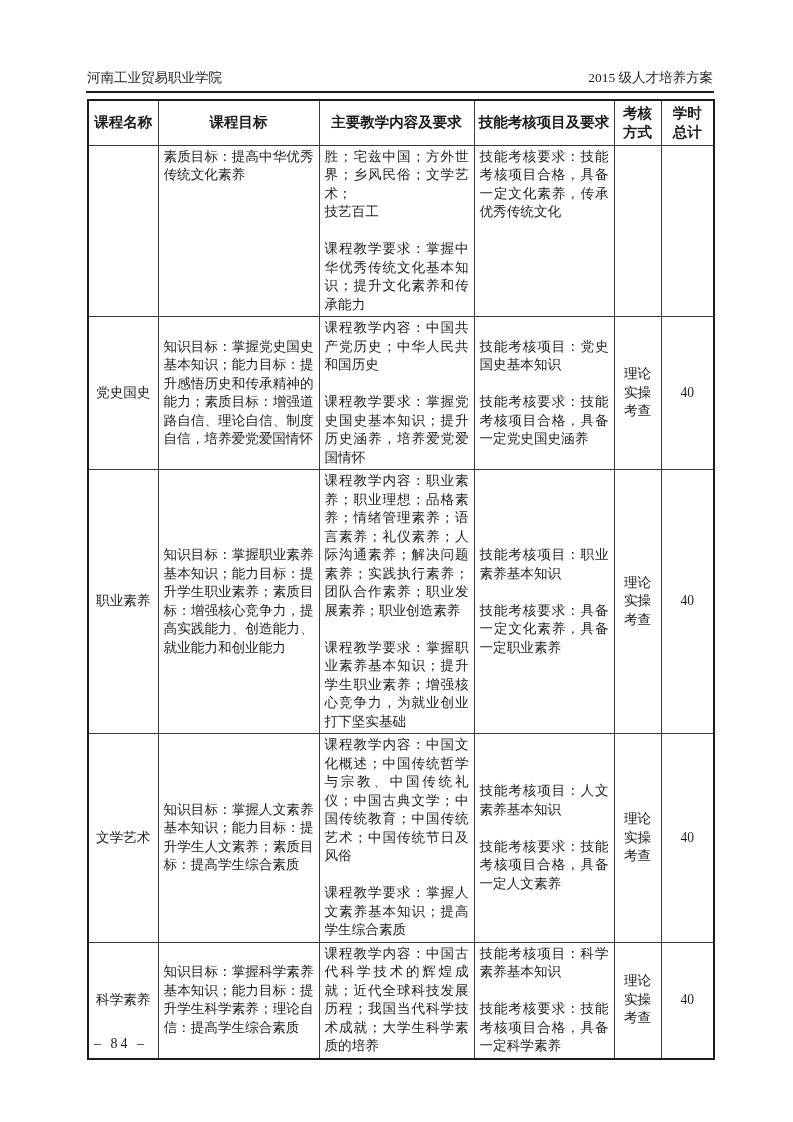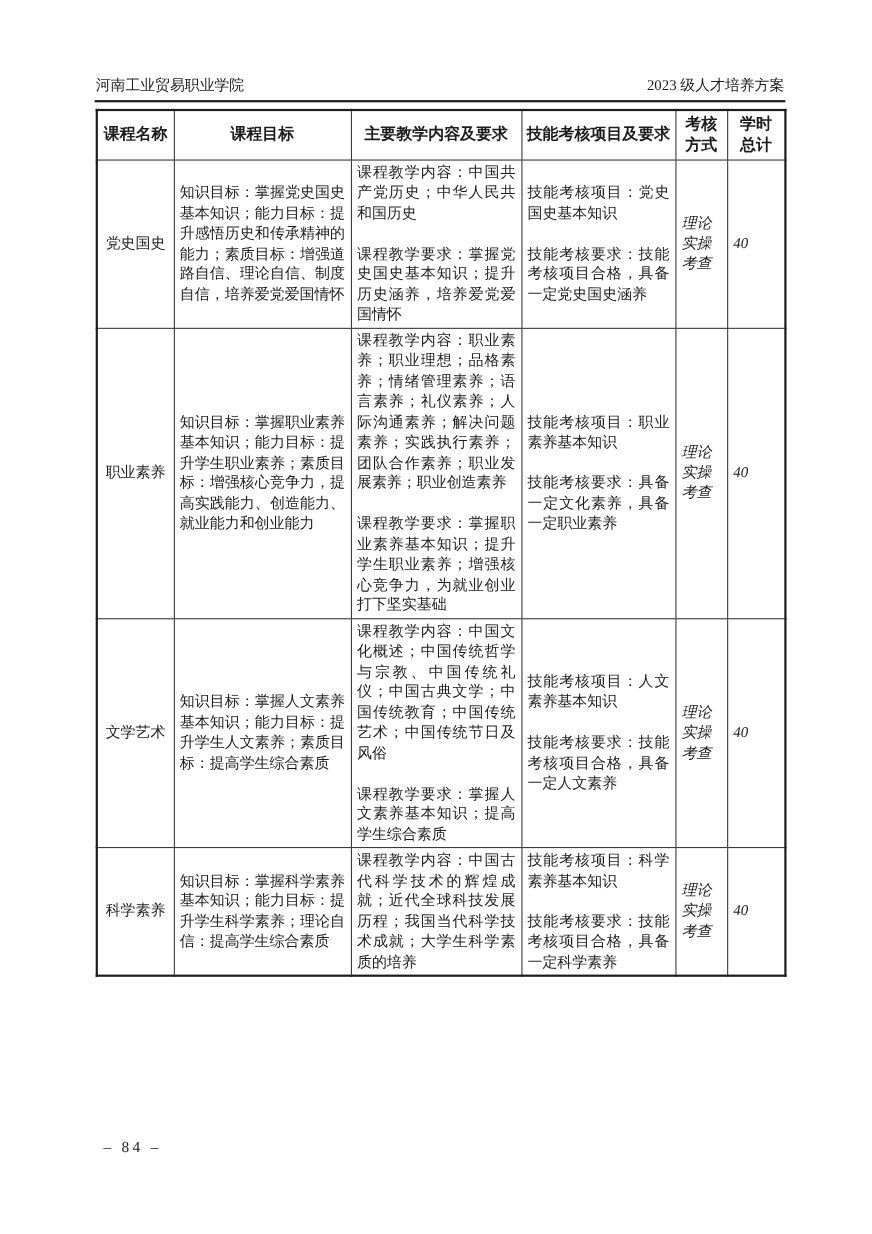--- a/index.html
+++ b/index.html
@@ -40,36 +40,36 @@
   }
   tr.hdr    { height:45px; }
   tr.row-1  { height:151px; }
   tr.row-2  { height:147px; }
   tr.row-3  { height:257px; }
   tr.row-4  { height:203px; }
   tr.row-5  { height:107px; }
 
   td.cell-name   { text-align:center;margin-top:14px; }
   td.cell-text   { text-align:justify; white-space:pre-line; }
-  td.cell-center { white-space:pre-line;font-style:italic; }
+  td.cell-center { text-align:center; white-space:pre-line; }
   td.va-top      { vertical-align:top; }
 
   .doc-footer {
     position:absolute; left:94px; top:1036px;
     font-size:14px; letter-spacing:3px;
   }
 </style>
 </head>
 <body>
 
 <div class="page">
 
   <div class="doc-header">
     <span>河南工业贸易职业学院</span>
-    <span>2023 级人才培养方案</span>
+    <span>2015 级人才培养方案</span>
   </div>
   <div class="header-rule"></div>
 
   <table class="course-table">
     <colgroup>
       <col style="width:70px">
         <col style="width:161px">
         <col style="width:155px">
       <col style="width:140px">
         <col style="width:47px">
@@ -81,20 +81,31 @@
         <th>课程目标</th>
         <th>主要教学内容及要求</th>
         <th>技能考核项目及要求</th>
         <th style="white-space:pre-line">考核
 方式</th>
         <th style="white-space:pre-line">学时
 总计</th>
       </tr>
     </thead>
     <tbody>
+      <tr class="row-1">
+        <td class="cell-name"></td>
+        <td class="cell-text va-top">素质目标：提高中华优秀传统文化素养</td>
+        <td class="cell-text va-top">胜；宅兹中国；方外世界；乡风民俗；文学艺术；
+技艺百工
+
+课程教学要求：掌握中华优秀传统文化基本知识；提升文化素养和传承能力</td>
+        <td class="cell-text va-top">技能考核要求：技能考核项目合格，具备一定文化素养，传承优秀传统文化</td>
+        <td class="cell-center"></td>
+        <td class="cell-center"></td>
+      </tr>
       <tr class="row-2">
         <td class="cell-name">党史国史</td>
         <td class="cell-text">知识目标：掌握党史国史基本知识；能力目标：提升感悟历史和传承精神的能力；素质目标：增强道路自信、理论自信、制度自信，培养爱党爱国情怀</td>
         <td class="cell-text va-top">课程教学内容：中国共产党历史；中华人民共和国历史
 
 课程教学要求：掌握党史国史基本知识；提升历史涵养，培养爱党爱国情怀</td>
         <td class="cell-text">技能考核项目：党史国史基本知识
 
 技能考核要求：技能考核项目合格，具备一定党史国史涵养</td>
         <td class="cell-center">理论实操考查</td>

